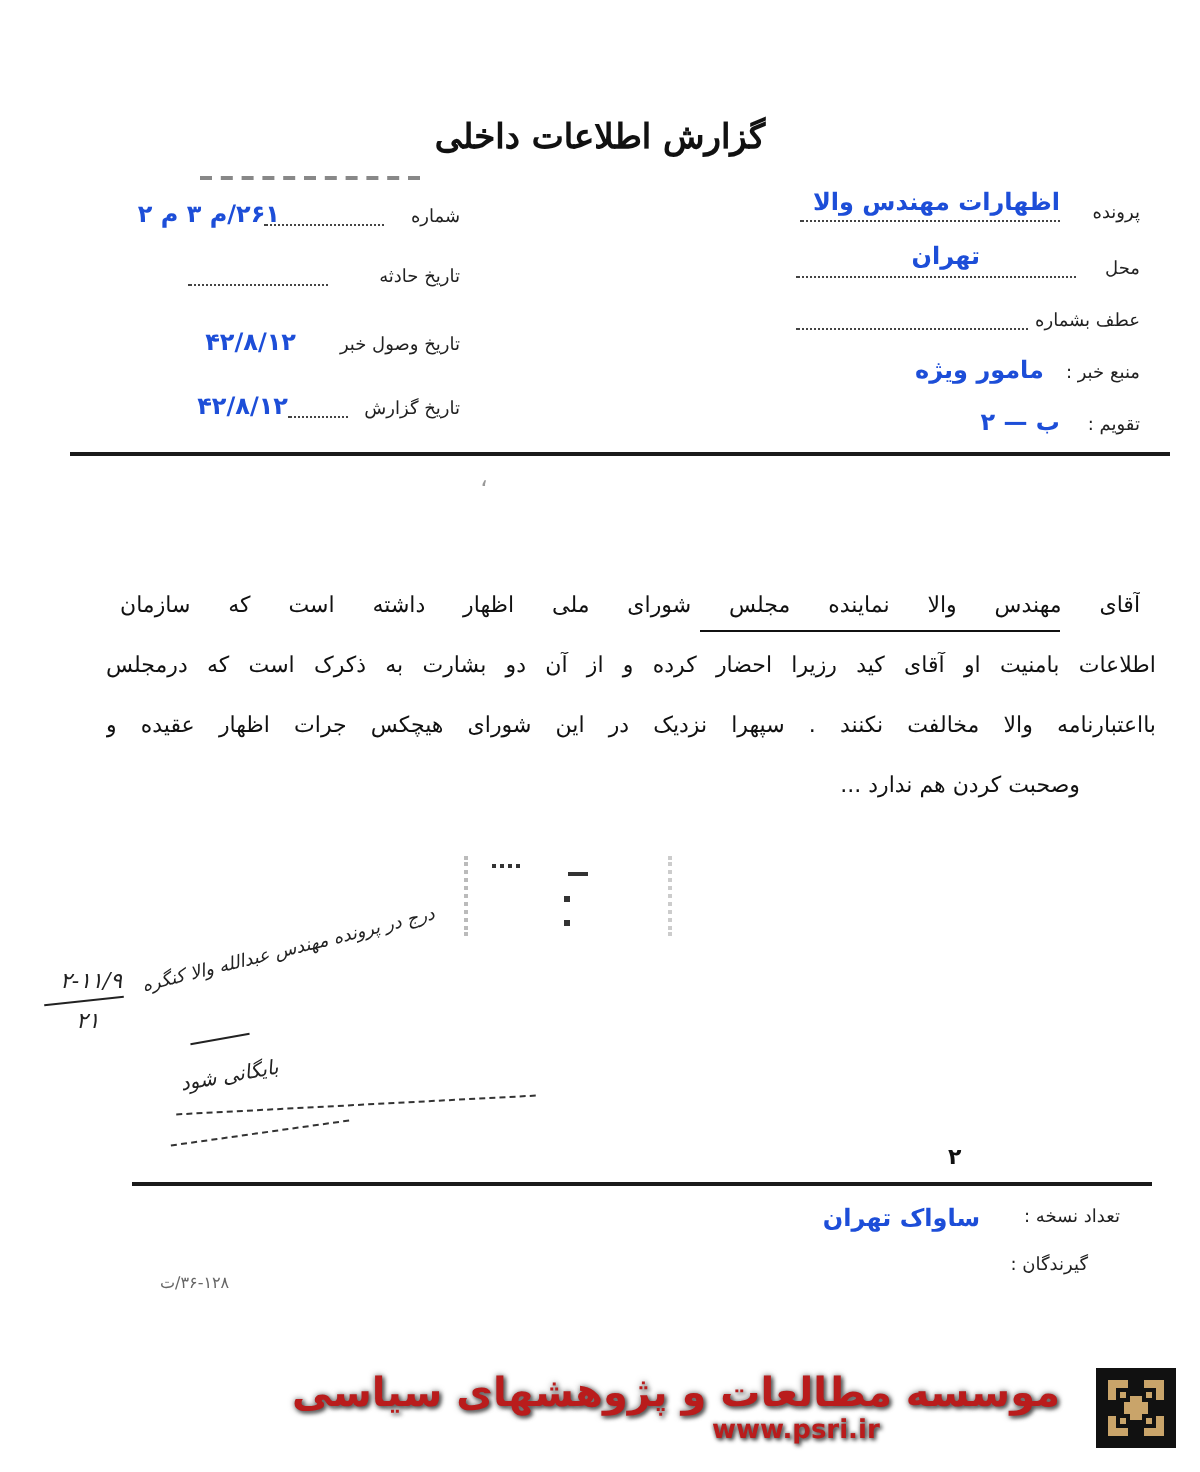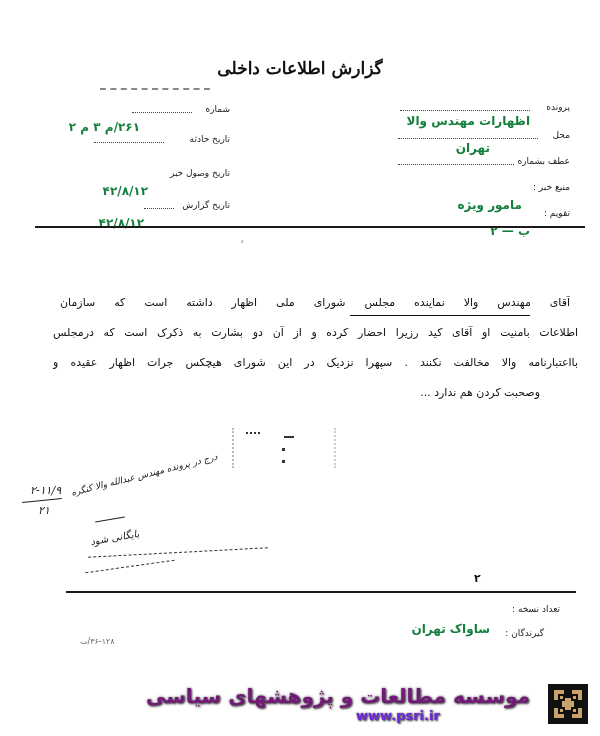--- a/index.html
+++ b/index.html
@@ -8,40 +8,40 @@
     background: #ffffff; color: #111;
     font-family: "DejaVu Sans", sans-serif;
   }
   .abs { position: absolute; }
   .rtl { direction: rtl; unicode-bidi: embed; }
   .title {
     left: 0; width: 600px; top: 58px; text-align: center;
     font-family: "DejaVu Serif", serif; font-size: 17px; font-weight: bold; letter-spacing: 0.5px;
   }
   .field-label { font-size: 9px; color: #222; white-space: nowrap; }
-  .field-value { font-size: 12px; font-weight: bold; color: #15803d; white-space: nowrap; margin-top: 20px; }
+  .field-value { font-size: 12px; font-weight: bold; color: #1d4ed8; white-space: nowrap; }
   .dots { border-bottom: 1px dotted #444; height: 10px; }
   .hline { background: #1a1a1a; height: 2px; }
   .body-line {
     right: 30px; width: 510px; font-size: 11px; text-align: justify; text-align-last: justify;
     white-space: nowrap; overflow: hidden; color: #111;
   }
   .underline-mark { border-bottom: 1px solid #111; height: 0; }
   .faint { color: #aaa; }
   .handwriting {
     font-family: "DejaVu Serif", serif; font-style: italic; font-size: 10px; color: #222; white-space: nowrap;
   }
   .sig-stroke { border-bottom: 1px solid #222; height: 0; }
   .watermark-text {
-    font-size: 20px; font-weight: bold; color: #701a75;
+    font-size: 20px; font-weight: bold; color: #b91c1c;
     text-shadow: 0 0 3px #777, 1px 1px 2px #333;
     white-space: nowrap;
   }
   .watermark-url {
-    font-size: 13px; font-weight: bold; color: #6d28d9;
+    font-size: 13px; font-weight: bold; color: #b91c1c;
     text-shadow: 0 0 2px #666, 1px 1px 2px #333;
     white-space: nowrap;
   }
   .logo-box { background: #111; width: 40px; height: 40px; }
 </style>
 </head>
 <body>
 
 <div class="abs title rtl">گزارش اطلاعات داخلی</div>
 

